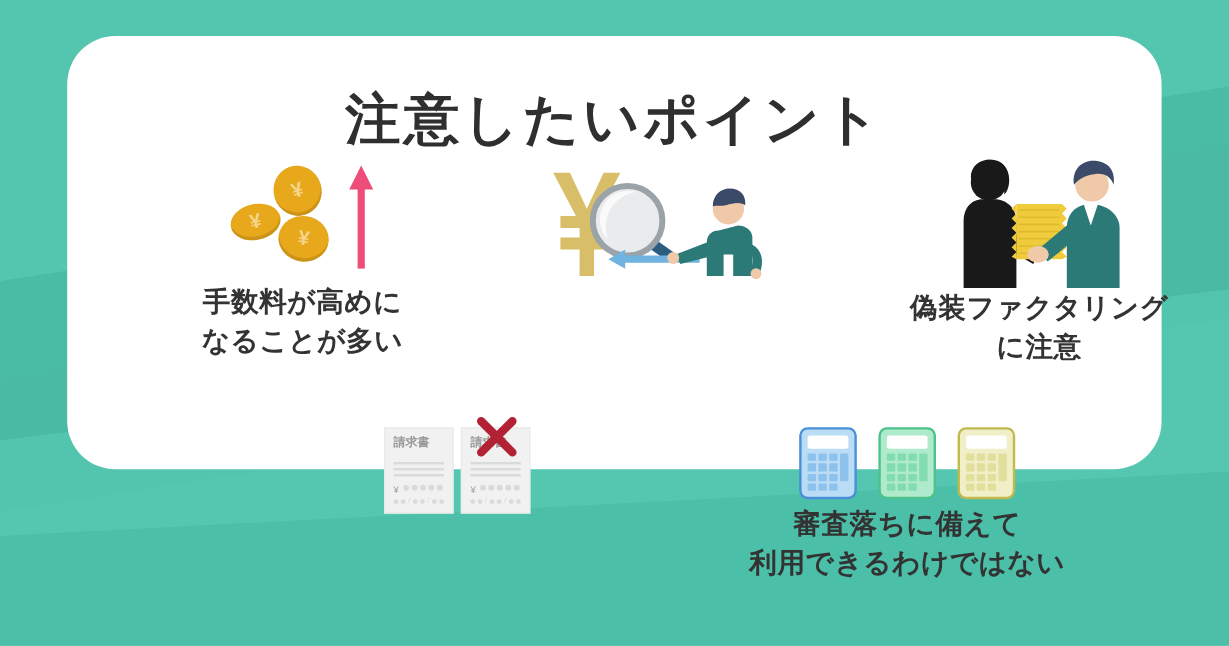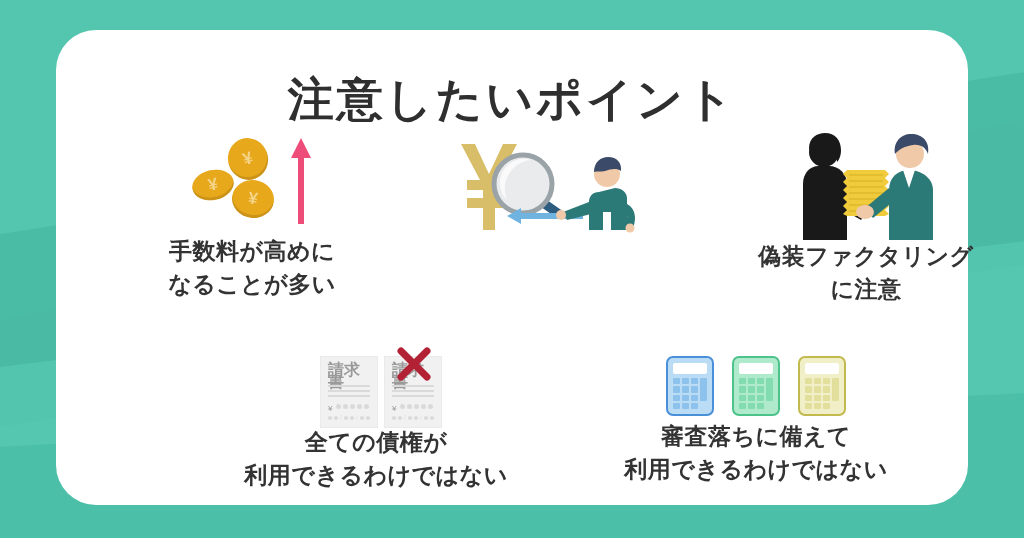--- a/index.html
+++ b/index.html
@@ -25,21 +25,21 @@
     left:-300px;top:300px;width:1700px;height:170px;
     background:#57C8B1;transform:rotate(-7deg);opacity:.75;
   }
   #bg .b4{
     left:-300px;top:418px;width:1700px;height:260px;
     background:#4CBFA8;transform:rotate(-3deg);
   }
 
   
   #card{
-    position:absolute;left:56px;top:30px;width:912px;height:475px;
+    position:absolute;left:56px;top:30px;width:912px;height:361px;
     background:#fff;border-radius:40px;
   }
 
   #title{
     position:absolute;left:0;right:0;top:46px;
     text-align:center;
     font-size:46px;font-weight:bold;letter-spacing:3px;
     color:#2f2f2f;
     line-height:1;
   }
@@ -75,21 +75,21 @@
   #i3art{width:150px;height:110px;}
 
   
   #item4{left:155px;top:318px;width:330px;}
   #i4art{width:140px;height:78px;}
   .inv{
     position:absolute;top:8px;width:56px;height:70px;background:#F1F1F1;
     border:1px solid #EAEAEA;
   }
   .inv .ih{position:absolute;left:7px;top:7px;right:7px;height:12px;
-      color:#9A9A9A;font-size:16px;font-weight:bold;letter-spacing:0;
+      color:#9A9A9A;font-size:10px;font-weight:bold;letter-spacing:0;
       text-align:left;line-height:12px;}
   .inv .ln{position:absolute;left:7px;right:7px;height:2px;background:#DADADA;}
   .inv .yen{position:absolute;left:7px;color:#9A9A9A;font-size:8px;line-height:8px;}
   .dots{position:absolute;display:flex;gap:2px;}
   .dots i{width:5px;height:5px;border-radius:50%;background:#DADADA;display:block;}
   .dots.small i{width:4px;height:4px;}
   .sl{color:#DADADA;font-size:7px;line-height:5px;}
   #xmark{position:absolute;left:88px;top:-4px;width:40px;height:40px;}
 
   
@@ -259,22 +259,20 @@
             <i></i>
           </div>
       </div>
       <svg id="xmark" viewBox="0 0 40 40">
         <g stroke="#B22234" stroke-width="7" stroke-linecap="round">
           <line x1="7" y1="7" x2="33" y2="33"></line>
           <line x1="33" y1="7" x2="7" y2="33"></line>
         </g>
       </svg>
     </div>
-    <div class="caption">全ての債権が
-利用できるわけではない</div>
   </div>
 
   <div class="item" id="item5">
     <div class="art" id="i5art">
       <div class="calc" id="calcA">
         <div class="disp"></div>
         <div class="keys">
             <b></b>
             <b></b>
             <b></b>

